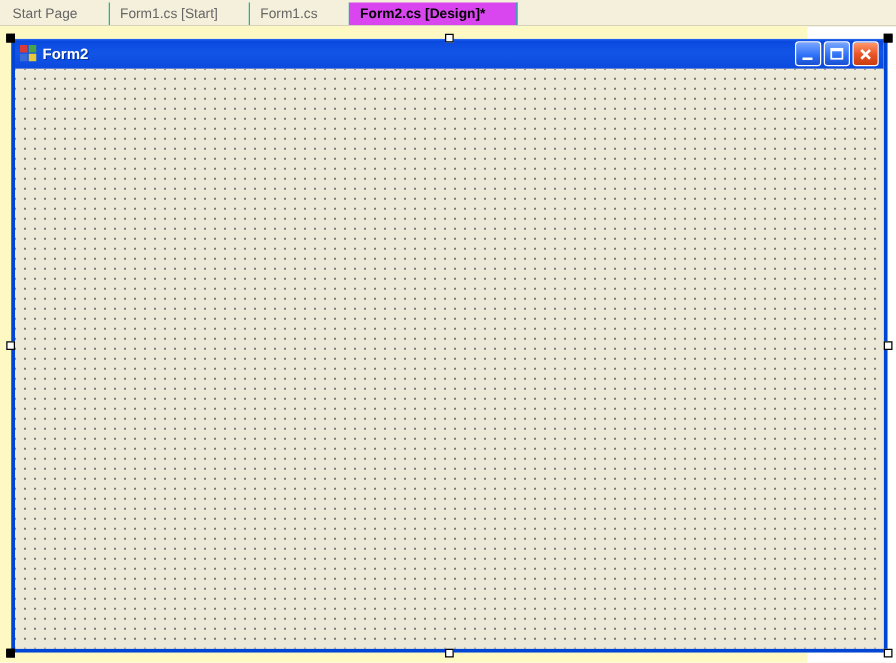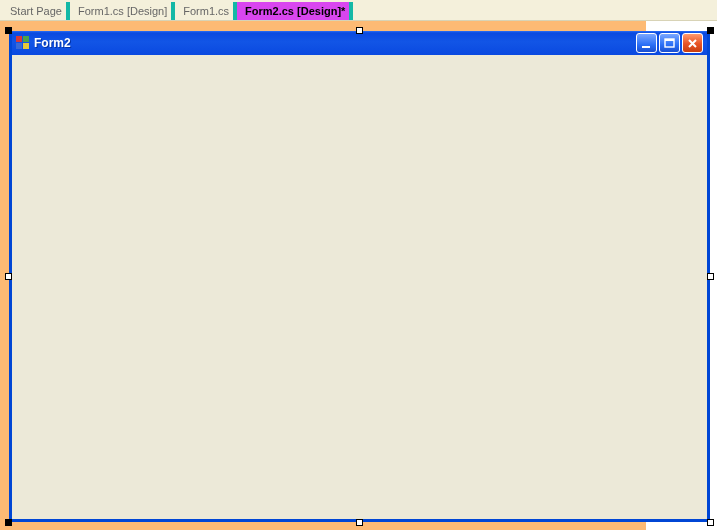--- a/index.html
+++ b/index.html
@@ -1,22 +1,22 @@
 <!DOCTYPE html>
 <html><head>
 <meta charset="utf-8">
 <style>
   html,body{margin:0;padding:0;width:717px;height:530px;font-family:Tahoma,Verdana,sans-serif;font-size:11px;color:#444;background:#fff;overflow:hidden}
   .wrap{width:717px;height:530px;box-sizing:border-box}
   
   .tabstrip{height:20px;background:#f4f0db;border-bottom:1px solid #d8d3b6;display:flex;align-items:flex-end;padding:0 2px}
-  .tab{padding:3px 4px 3px 8px;border-right:4px solid #14b8a6;cursor:pointer;color:#666;white-space:nowrap}
+  .tab{padding:3px 25px 3px 8px;border-right:1px solid #14b8a6;cursor:pointer;color:#666;white-space:nowrap}
   .tab.active{font-weight:700;color:#000;background:#d946ef}
   
-  .surface{position:relative;width:646px;height:510px;background:#fdba74}
+  .surface{position:relative;width:646px;height:510px;background:#fef9c3}
   
   .handle{position:absolute;width:7px;height:7px;background:#fff;border:1px solid #000;box-sizing:border-box}
   .handle.locked{background:#000}
   
   .formwin{position:absolute;left:9px;top:10px;width:701px;height:491px;box-sizing:border-box;border:3px solid #0046d5;border-top:none;background:#ece9d8;overflow:hidden}
   .titlebar{height:24px;background:linear-gradient(to bottom,#2a6ff6 0%,#0a49e0 8%,#1255e6 45%,#0a49e0 100%);display:flex;align-items:center;color:#fff;font-weight:700;font-size:12px;padding:0 4px;border-bottom:1px solid #003bbf}
   .formicon{width:14px;height:14px;margin-right:4px;display:flex;flex-wrap:wrap}
   .formicon span{width:6px;height:6px;margin:0 1px 1px 0}
   .titletxt{flex:1;text-shadow:1px 1px 0 #0032a8}
   .winbtns{display:flex;gap:2px}
@@ -30,21 +30,21 @@
     background-size:8px 8px;
     background-position:4px 4px}
 </style>
 </head>
 <body>
 
 <div class="wrap">
 
   <div class="tabstrip">
     <div class="tab">Start Page</div>
-    <div class="tab">Form1.cs [Design]</div>
+    <div class="tab">Form1.cs [Start]</div>
     <div class="tab">Form1.cs</div>
     <div class="tab active">Form2.cs [Design]*</div>
   </div>
 
   <div class="surface">
 
     <div class="formwin">
       <div class="titlebar">
         <span class="formicon">
           <span style="background:#d63a3a"></span>

